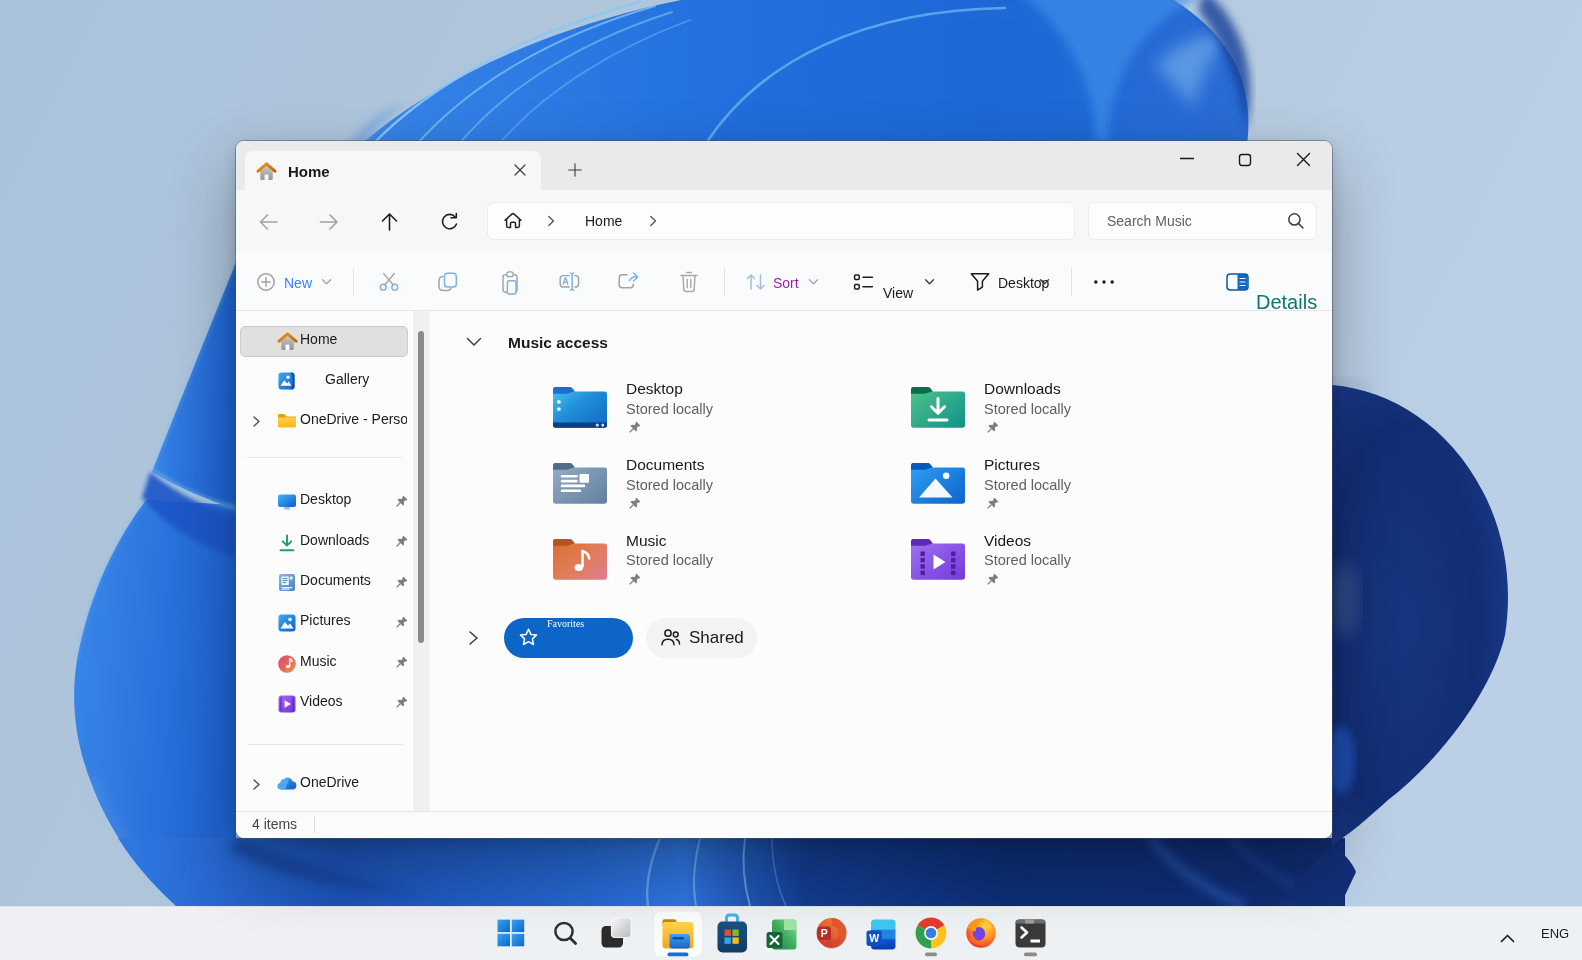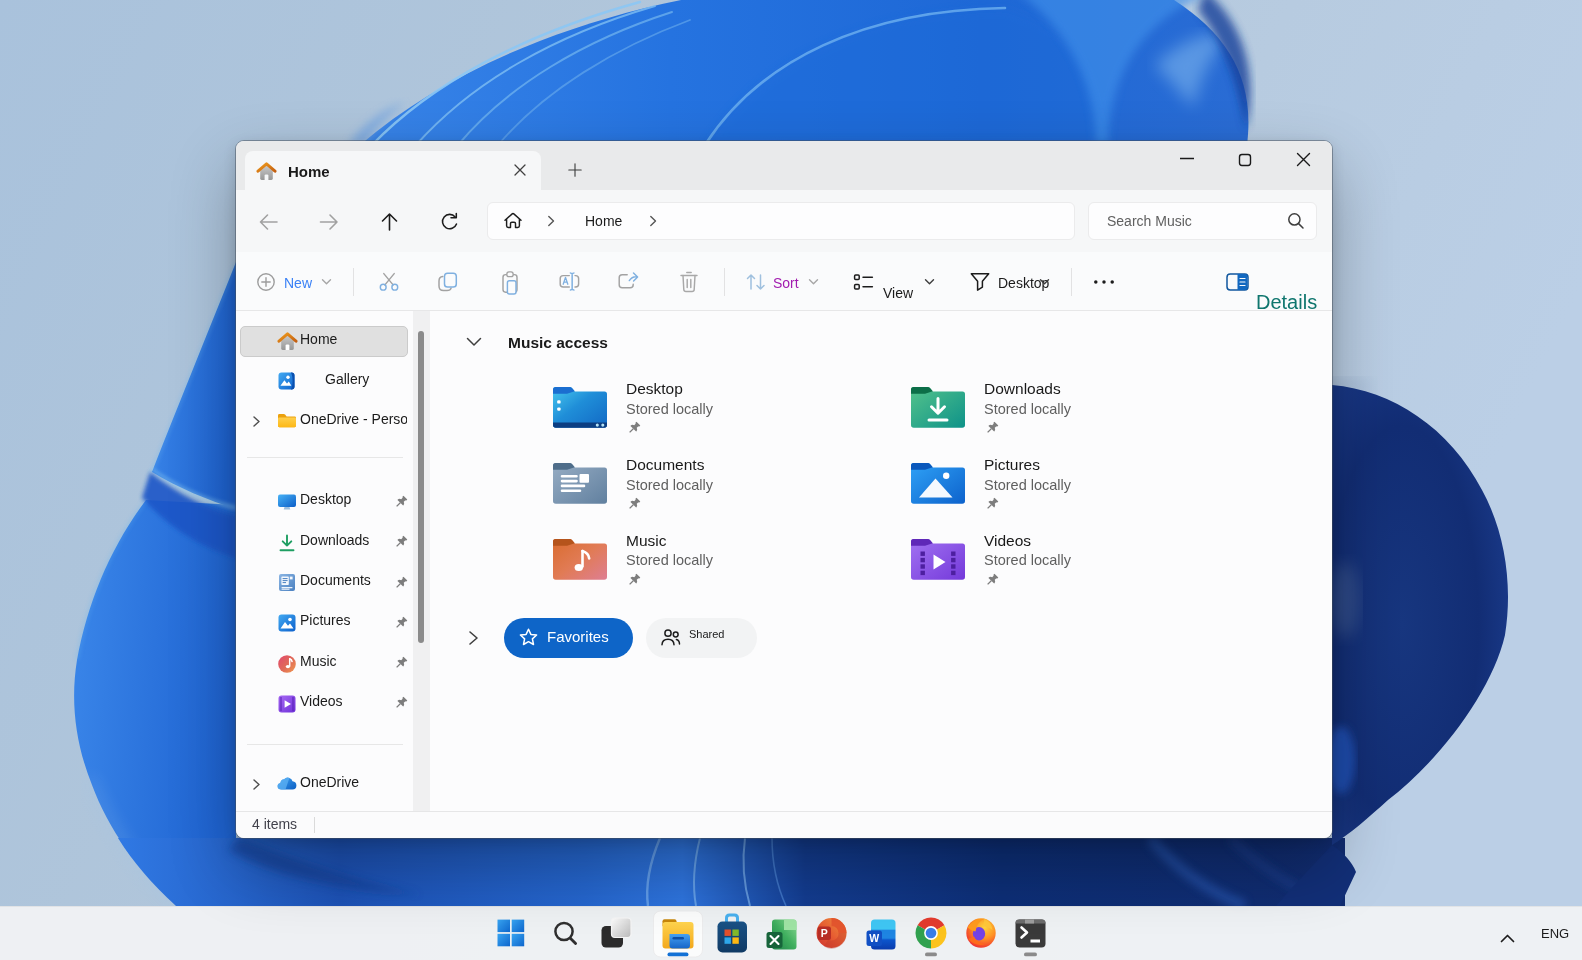--- a/index.html
+++ b/index.html
@@ -671,25 +671,25 @@
       <path d="M22.5 17.5 L34.5 25 L22.5 32.5 Z" fill="#fff"></path>
     </svg>
 
     <svg class="abs" style="left:232px;top:489px" width="11" height="16" viewBox="0 0 11 16">
         <path d="M2 2 L9 8 L2 14" fill="none" stroke="#3f3f3f" stroke-width="1.6" stroke-linecap="round" stroke-linejoin="round"></path>
       </svg>
     <div class="abs" style="left:268px;top:477px;width:128.5px;height:39.5px;background:#0e65c8;border-radius:20px;"></div>
     <svg class="abs" style="left:282px;top:486px" width="21" height="21" viewBox="0 0 21 21">
       <path d="M10.5 2.2 L12.9 7.4 L18.6 8 L14.4 11.9 L15.5 17.5 L10.5 14.7 L5.5 17.5 L6.6 11.9 L2.4 8 L8.1 7.4 Z" fill="none" stroke="#fff" stroke-width="1.5" stroke-linejoin="round"></path>
     </svg>
-    <div class="txt" style="left:311px;top:487px;font-size:15px;color:#fff;">Favorites</div>
+    <div class="txt" style="left:311px;top:477px;font-size:10px;color:#fff;font-family:Liberation Serif, serif;">Favorites</div>
     <div class="abs" style="left:410px;top:477px;width:110.5px;height:39.5px;background:#f2f3f4;border-radius:20px;"></div>
     <svg class="abs" style="left:424px;top:487px" width="21" height="20" viewBox="0 0 21 20">
       <g fill="none" stroke="#1d1d1d" stroke-width="1.5" stroke-linecap="round">
         <circle cx="8" cy="5.2" r="3.1"></circle>
         <path d="M2 16.8 Q2.2 11.2 8 11.2 Q13.8 11.2 14 16.8"></path>
         <circle cx="15.7" cy="6.5" r="2.4"></circle>
         <path d="M16.4 11.6 Q19.4 12.2 19.5 16"></path>
       </g>
     </svg>
-    <div class="txt" style="left:453px;top:487px;font-size:11px;color:#1a1a1a;">Shared</div>
+    <div class="txt" style="left:453px;top:487px;font-size:17px;color:#1a1a1a;">Shared</div>
   </div>
 </div>
 
 </body></html>

